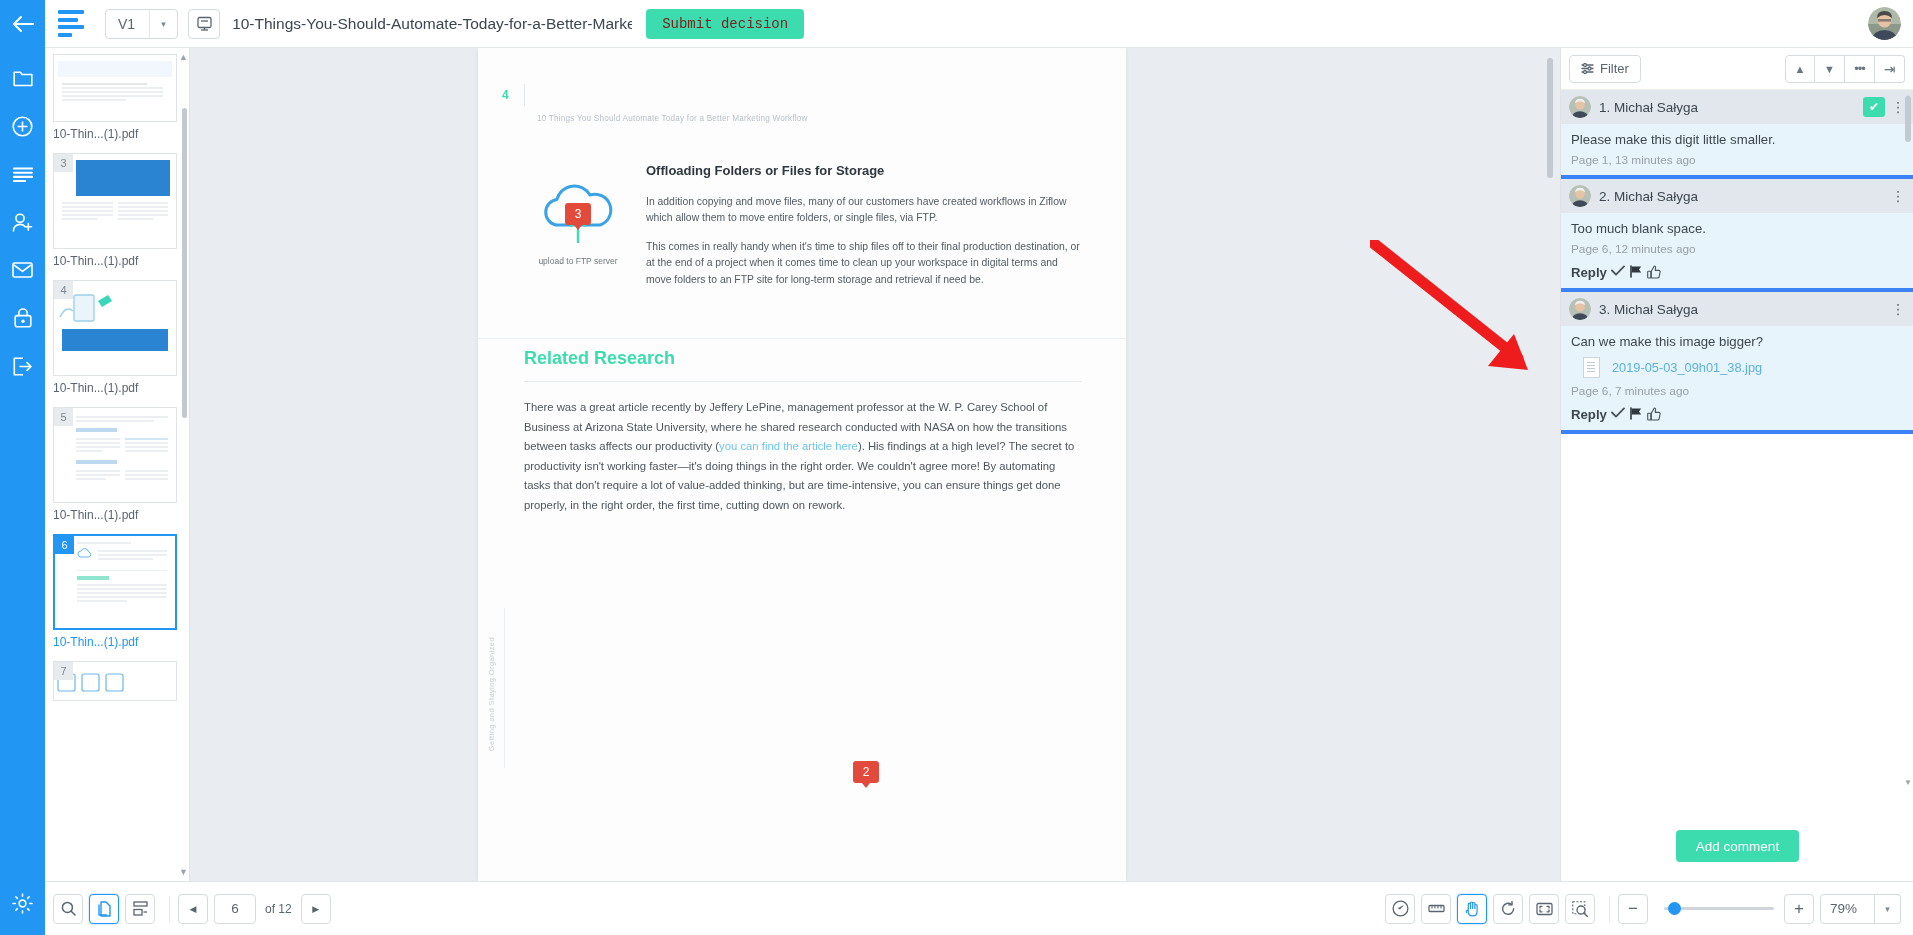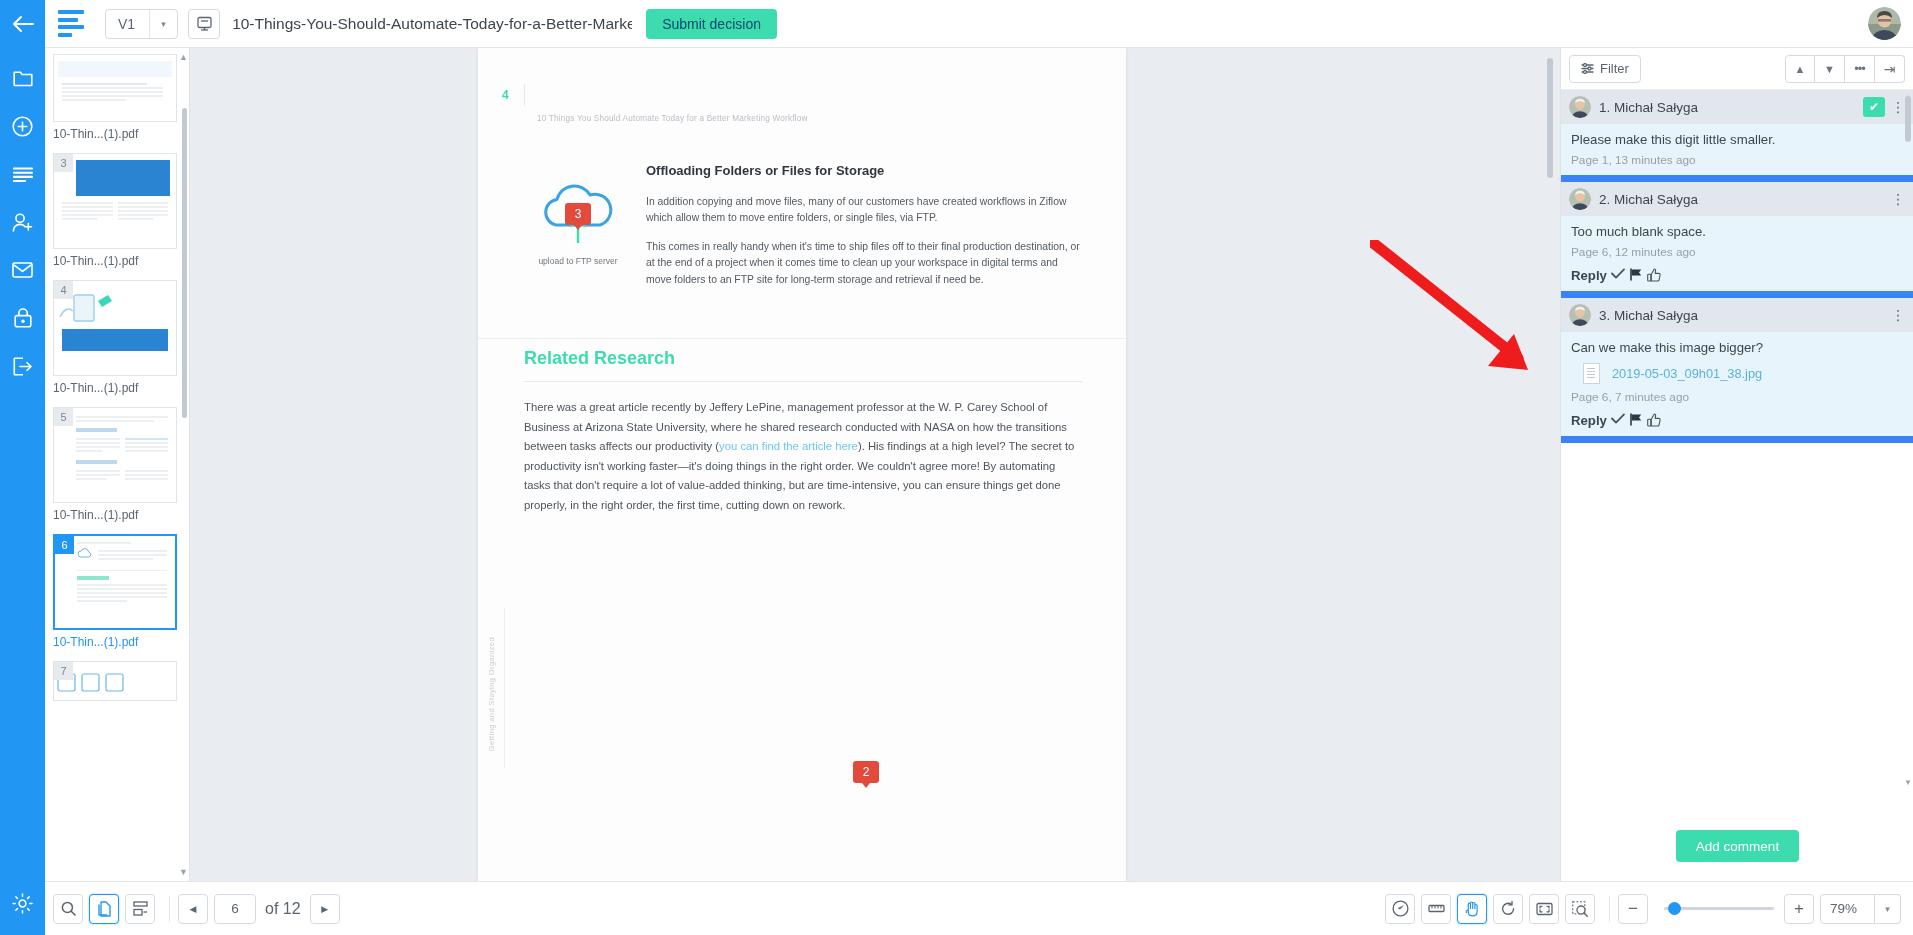--- a/index.html
+++ b/index.html
@@ -31,22 +31,22 @@
                 margin-left:8px; background:#fff; overflow:hidden; }
   .ver-select .val { padding:0 14px 0 12px; display:flex; align-items:center;
                      font-size:14px; color:#5a6570; }
   .ver-select .caret { width:28px; display:flex; align-items:center; justify-content:center;
                        border-left:1px solid #e2e6ea; color:#7b8794; font-size:9px; }
   .icon-btn-sq { width:32px; height:30px; border:1px solid #d6dbe0; border-radius:4px;
                  background:#fff; margin-left:10px; display:flex; align-items:center;
                  justify-content:center; color:#5a6570; }
   .doc-title { margin-left:12px; font-size:15.5px; color:#3d4650; max-width:400px;
                white-space:nowrap; overflow:hidden; }
-  .submit-btn { margin-left:14px; background:#3ddcae; color:#0c4a6e; border:none; border-radius:4px;
-                height:30px; padding:0 16px; font-size:14px; font-family:Liberation Sans, sans-serif; cursor:pointer; }
+  .submit-btn { margin-left:14px; background:#3ddcae; color:#7f1d1d; border:none; border-radius:4px;
+                height:30px; padding:0 16px; font-size:14px; font-family:Liberation Mono, monospace; cursor:pointer; }
   .avatar-top { position:absolute; right:12px; top:7px; width:33px; height:33px;
                 border-radius:50%; overflow:hidden; }
 
   
   .rail { position:absolute; left:0; top:48px; width:45px; height:887px; background:#2196f3;
           z-index:30; }
   .rail-item { width:45px; height:40px; display:flex; align-items:center; justify-content:center;
                color:#fff; margin-top:8px; }
   .rail-item:first-child { margin-top:10px; }
   .rail-bottom { position:absolute; bottom:12px; left:0; width:45px; height:40px;
@@ -124,21 +124,21 @@
                 border:1px solid #d6dbe0; border-radius:4px; color:#5a6570; font-size:13px;
                 background:#fff; }
   .cm-head-right { margin-left:auto; display:flex; }
   .hbtn { width:30px; height:28px; border:1px solid #d6dbe0; background:#fff;
           display:flex; align-items:center; justify-content:center; color:#6b7681; font-size:11px; }
   .hbtn:first-child { border-radius:4px 0 0 4px; }
   .hbtn:last-child { border-radius:0 4px 4px 0; }
   .hbtn + .hbtn { border-left:none; }
 
   .cm-list { position:relative; height:700px; overflow:hidden; }
-  .cm { background:#e8f4fb; border-bottom:7px solid #3b82f6; padding-bottom:8px; }
+  .cm { background:#e8f4fb; border-bottom:4px solid #3b82f6; padding-bottom:8px; }
   .cm-top { display:flex; align-items:center; background:#e1e7ec; padding:6px 8px; }
   .cm-av { width:22px; height:22px; border-radius:50%; overflow:hidden; flex:0 0 22px; margin-right:8px;}
   .cm-name { font-size:13.5px; color:#3d4650; }
   .cm-top-right { margin-left:auto; display:flex; align-items:center; gap:6px; }
   .cm-check { width:22px; height:20px; background:#3ddcae; border-radius:3px; color:#fff;
               font-size:12px; display:flex; align-items:center; justify-content:center; }
   .kebab { color:#5a6570; font-size:14px; line-height:1; letter-spacing:0; width:14px;
            text-align:center; }
   .cm-body { padding:8px 10px 0 10px; font-size:13.2px; color:#3d4650; }
   .cm-meta { padding:6px 10px 0 10px; font-size:11.8px; color:#97a0a9; }
@@ -161,21 +161,21 @@
   
   .bottombar { position:absolute; left:45px; bottom:0; width:1868px; height:54px;
                background:#fff; border-top:1px solid #e2e6ea; display:flex; align-items:center; }
   .bb-group { display:flex; align-items:center; margin-left:8px; }
   .bb-btn { width:30px; height:30px; border:1px solid #d6dbe0; border-radius:4px; background:#fff;
             display:flex; align-items:center; justify-content:center; color:#5a6570; margin-right:6px; }
   .bb-btn.active { border-color:#2196f3; color:#2196f3; box-shadow:0 0 2px rgba(33,150,243,.5); }
   .bb-sep { width:1px; height:26px; background:#e6eaee; margin:0 8px; }
   .pg-input { width:42px; height:30px; border:1px solid #d6dbe0; border-radius:4px; background:#fff;
               text-align:center; font-size:13.5px; color:#5a6570; font-family:inherit; }
-  .of-lbl { font-size:16px; color:#5a6570; margin:16px 9px; }
+  .of-lbl { font-size:12px; color:#5a6570; margin:16px 9px; }
   .bb-right { margin-left:auto; display:flex; align-items:center; margin-right:12px; }
   .zoom-slider { width:110px; height:3px; background:#cfd5db; border-radius:2px; position:relative;
                  margin:0 10px; }
   .zoom-knob { position:absolute; left:4px; top:-5px; width:13px; height:13px; border-radius:50%;
                background:#2196f3; }
   .zoom-val { width:55px; height:30px; border:1px solid #d6dbe0; border-radius:4px 0 0 4px;
               background:#fff; display:flex; align-items:center; padding-left:9px;
               font-size:13.5px; color:#5a6570; }
   .zoom-caret { width:26px; height:30px; border:1px solid #d6dbe0; border-left:none;
                 border-radius:0 4px 4px 0; background:#fff; display:flex; align-items:center;

